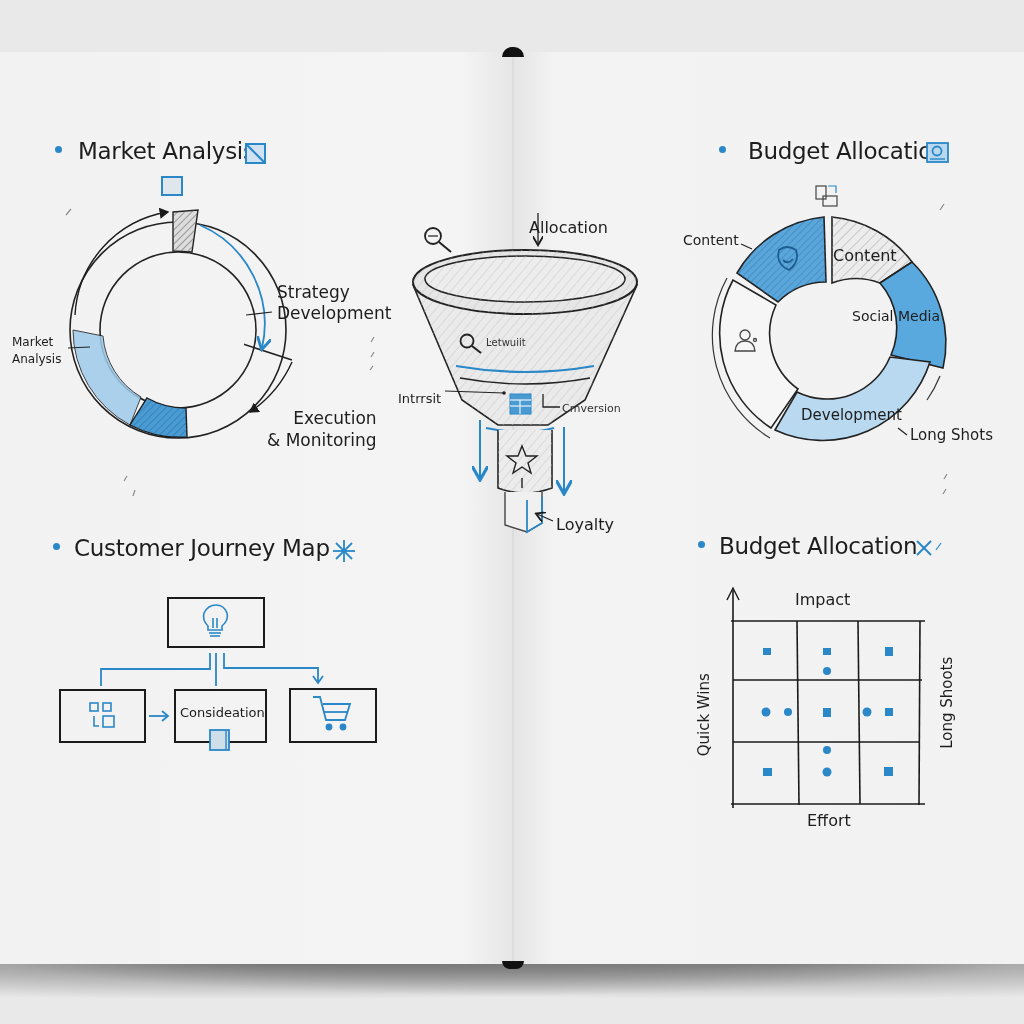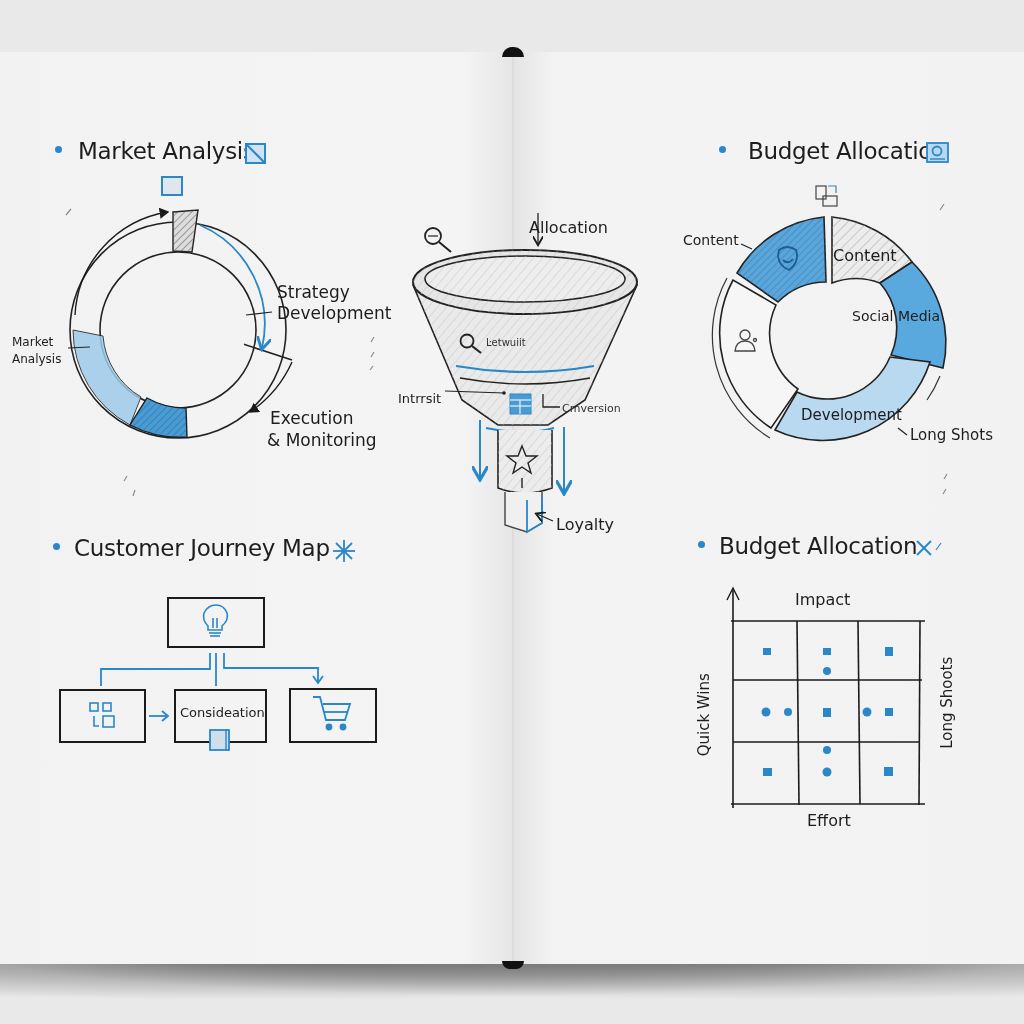--- a/index.html
+++ b/index.html
@@ -103,21 +103,21 @@
     <line x1="371" y1="357" x2="374" y2="352"></line>
     <line x1="370" y1="370" x2="373" y2="366"></line>
     <line x1="124" y1="481" x2="127" y2="476"></line>
     <line x1="133" y1="496" x2="135" y2="490"></line>
   </g>
 </svg>
 <div class="lbl" style="left:277px;top:282px;font-size:17px;line-height:1.25;">
   <div>Strategy</div>
   <div>Development</div>
 </div>
-<div class="lbl" style="left:270px;top:407px;font-size:17px;line-height:1.3;">
+<div class="lbl" style="left:270px;top:407px;font-size:17px;line-height:1.3;text-align:right;">
   <div>Execution</div>
   <div style="margin-left:-3px;">&amp; Monitoring</div>
 </div>
 <div class="lbl" style="left:12px;top:334px;font-size:12px;line-height:1.4;">
   <div>Market</div>
   <div>Analysis</div>
 </div>
 
 <svg class="layer" width="1024" height="1024">
   <defs>

